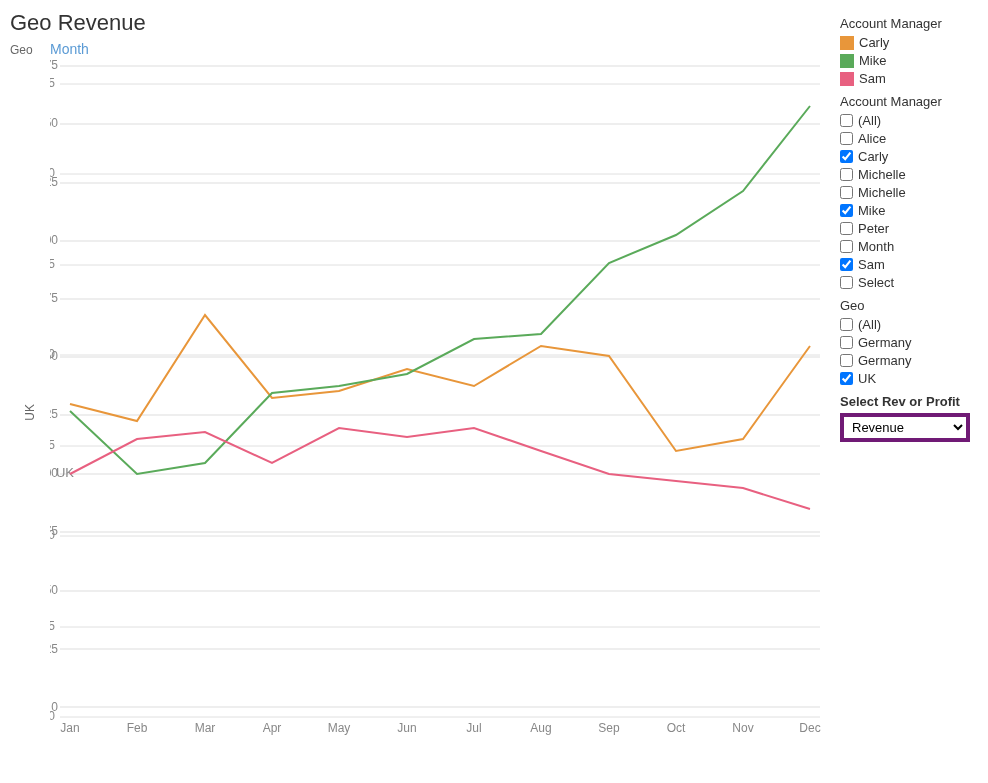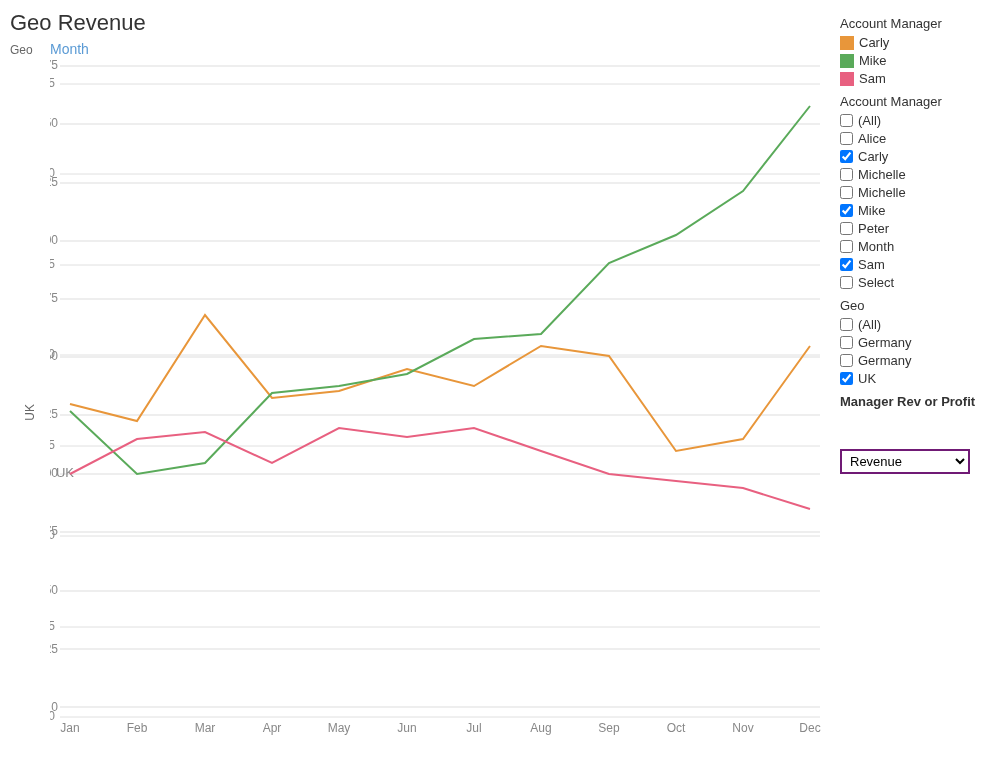--- a/index.html
+++ b/index.html
@@ -18,21 +18,21 @@
     .legend-item { display: flex; align-items: center; margin-bottom: 3px; }
     .legend-color { width: 14px; height: 14px; display: inline-block; margin-right: 5px; flex-shrink: 0; }
     .legend-label { font-size: 13px; color: #333; }
     
     .filter-item { display: flex; align-items: center; margin-bottom: 3px; }
     .filter-item input[type="checkbox"] { margin-right: 5px; width: 13px; height: 13px; }
     .filter-label { font-size: 13px; color: #333; }
     
     .select-label { font-size: 13px; font-weight: bold; color: #333; margin-bottom: 4px; margin-top: 8px; }
     
-    select { width: 130px; font-size: 13px; padding: 2px 4px; border: 2px solid #701a75; background: #fff; margin-top: 36px; }
+    select { width: 130px; font-size: 13px; padding: 2px 4px; border: 4px solid #701a75; background: #fff; }
     
     svg.chart-svg { display: block; }
   </style>
 </head>
 <body>
 
 <div class="container">
 
   <div class="chart-area">
     <div class="chart-title">Geo Revenue</div>
@@ -199,19 +199,19 @@
     <div class="filter-item">
       <input type="checkbox" style="">
       <span class="filter-label">Germany</span>
     </div>
     <div class="filter-item">
       <input type="checkbox" checked="" style="">
       <span class="filter-label">UK</span>
     </div>
     
     
-    <div class="select-label">Manager Rev or Profit</div>
+    <div class="select-label">Select Rev or Profit</div>
     <select>
       <option>Revenue</option>
       <option>Profit</option>
     </select>
   </div>
 </div>
 
 </body></html>

